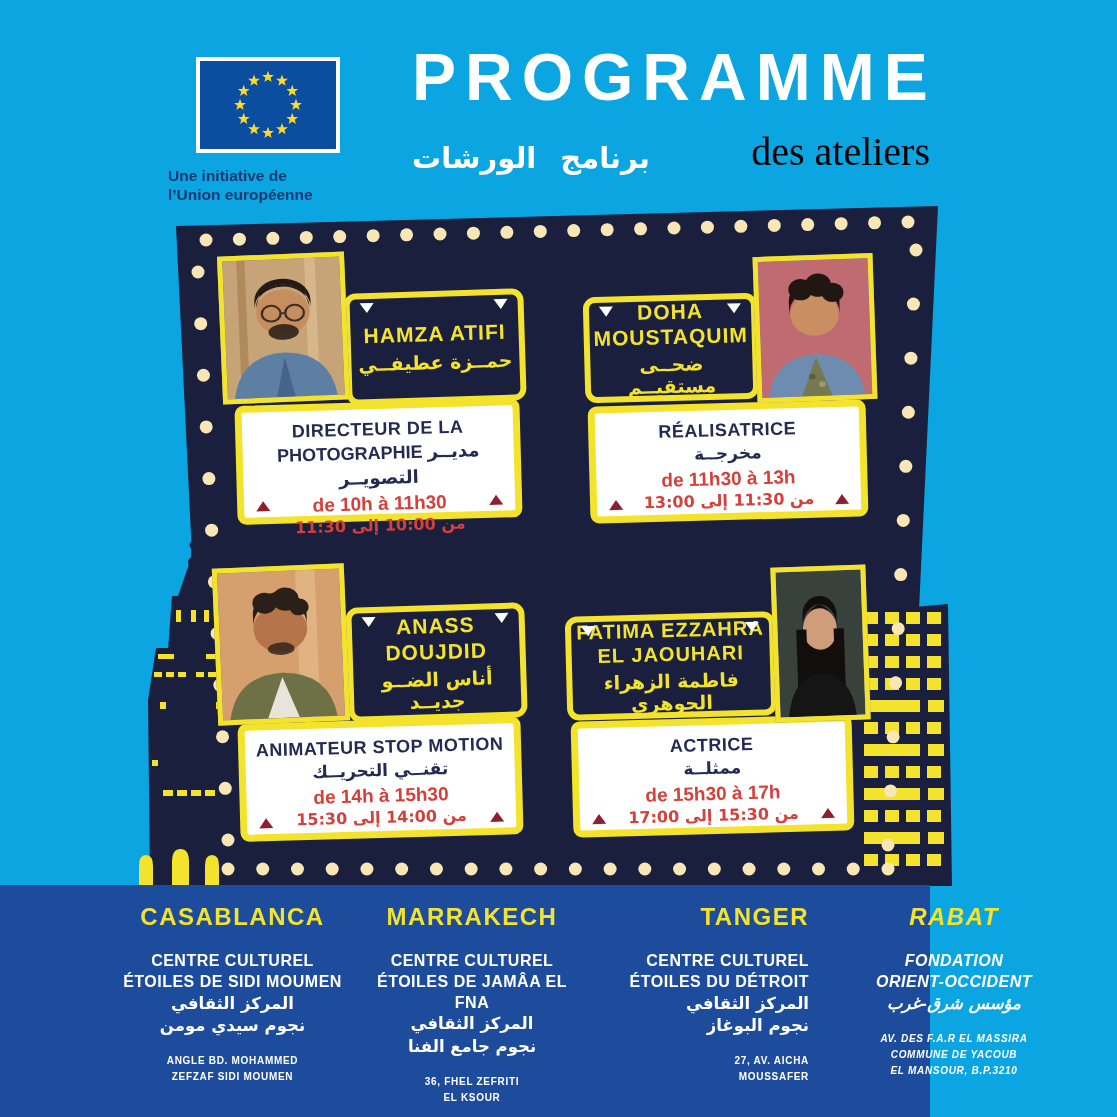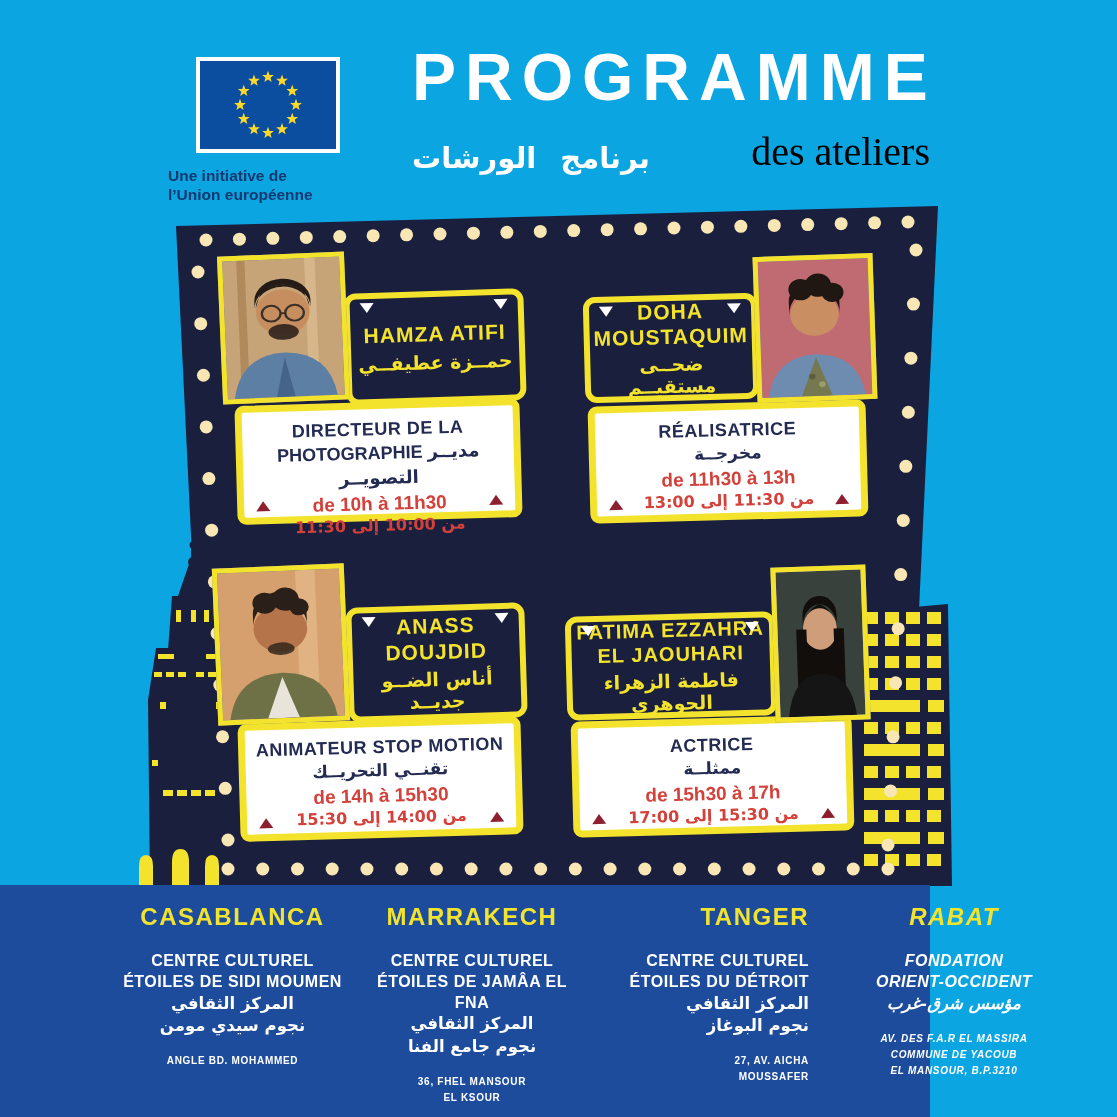--- a/index.html
+++ b/index.html
@@ -381,35 +381,36 @@
       <div class="venue">
         <div>CENTRE CULTUREL</div>
         <div>ÉTOILES DE SIDI MOUMEN</div>
       </div>
       <div class="venue-ar ar">
         <div>المركز الثقافي</div>
         <div>نجوم سيدي مومن</div>
       </div>
       <div class="addr">
         <div>ANGLE BD. MOHAMMED</div>
+        <div>ZEFZAF SIDI MOUMEN</div>
         <div></div>
       </div>
     </div>
     <div class="vcol col2">
       <div class="city">MARRAKECH</div>
       <div class="venue">
         <div>CENTRE CULTUREL</div>
         <div>ÉTOILES DE JAMÂA EL FNA</div>
       </div>
       <div class="venue-ar ar">
         <div>المركز الثقافي</div>
         <div>نجوم جامع الفنا</div>
       </div>
       <div class="addr">
-        <div>36, FHEL MANSOUR</div>
+        <div>36, FHEL ZEFRITI</div>
         <div>EL KSOUR</div>
         <div></div>
       </div>
     </div>
     <div class="vcol col3">
       <div class="city">TANGER</div>
       <div class="venue">
         <div>CENTRE CULTUREL</div>
         <div>ÉTOILES DU DÉTROIT</div>
       </div>

